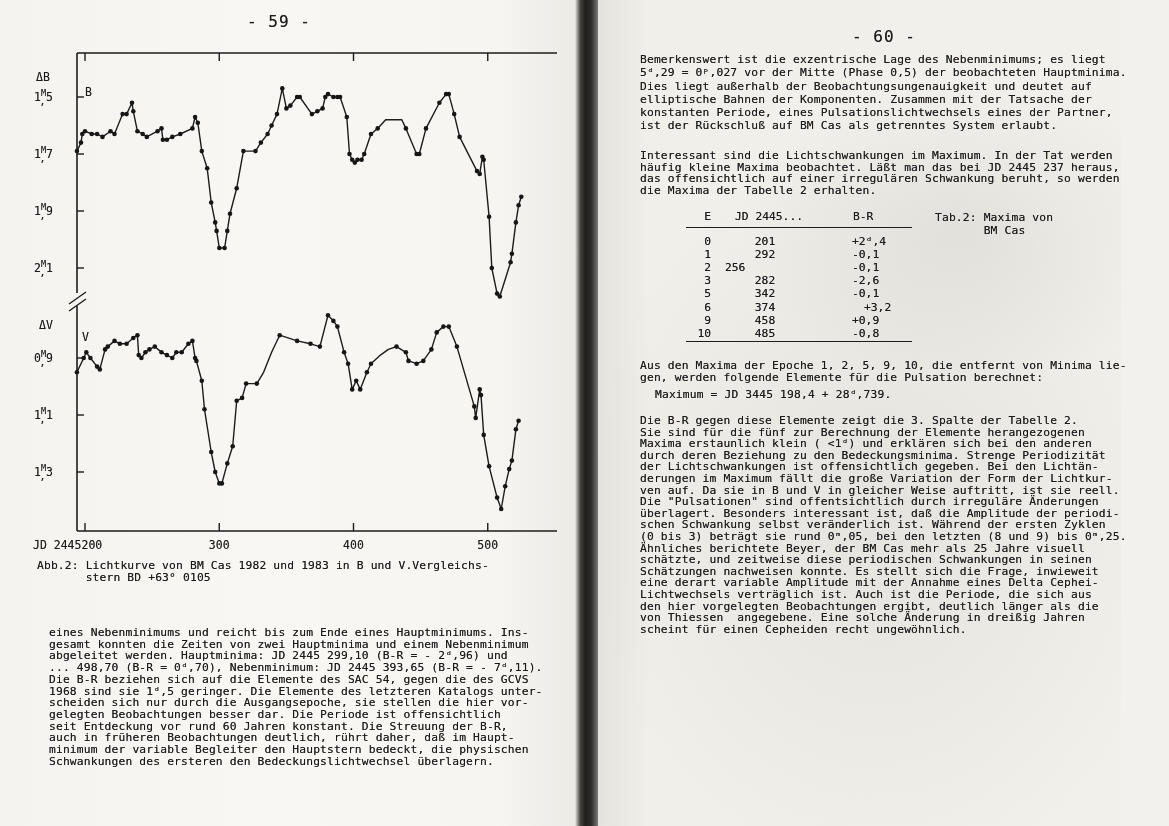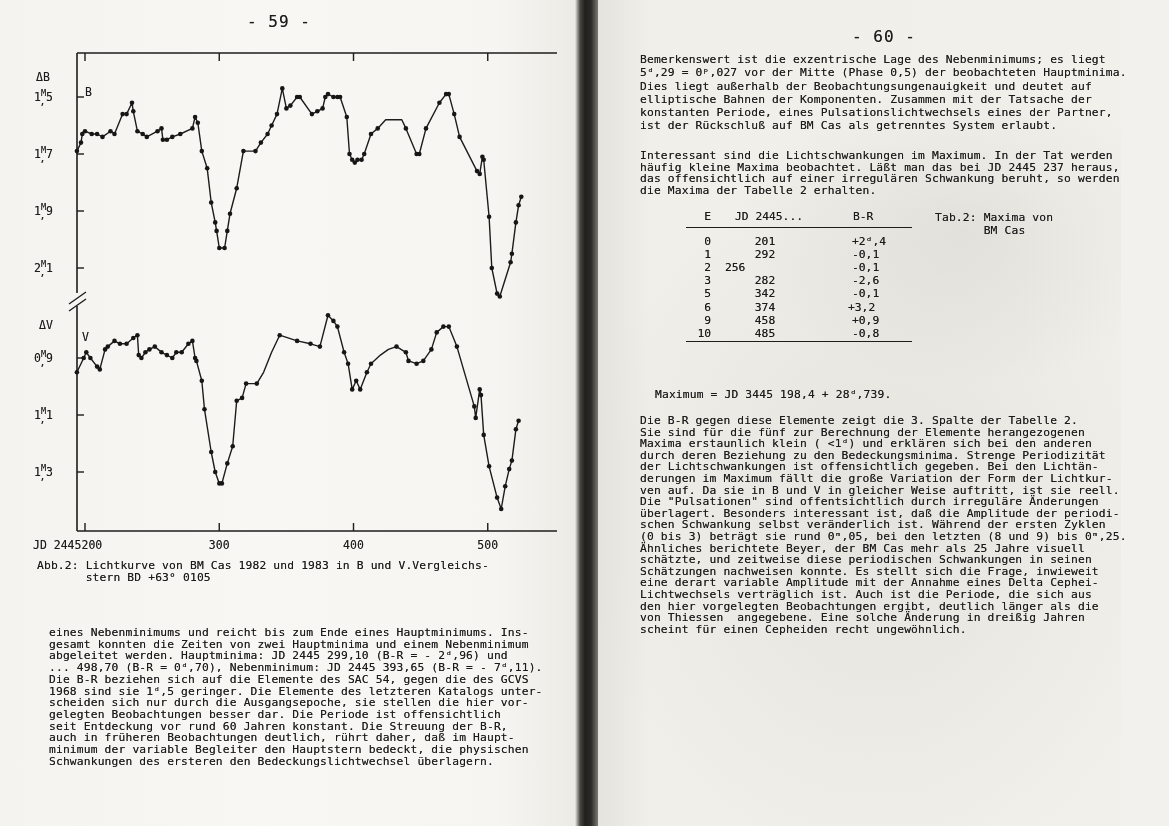--- a/index.html
+++ b/index.html
@@ -305,30 +305,32 @@
       <div class="tcell" style="left: 85px; top: 57.2px; width: 80px; text-align: left;">256</div>
       <div class="tcell" style="left: 212px; top: 57.2px;">-0,1</div>
       <div class="tcell" style="left: 40px; top: 70.3px; width: 31px; text-align: right;">3</div>
       <div class="tcell" style="left: 85px; top: 70.3px; width: 80px; text-align: center;">282</div>
       <div class="tcell" style="left: 212px; top: 70.3px;">-2,6</div>
       <div class="tcell" style="left: 40px; top: 83.4px; width: 31px; text-align: right;">5</div>
       <div class="tcell" style="left: 85px; top: 83.4px; width: 80px; text-align: center;">342</div>
       <div class="tcell" style="left: 212px; top: 83.4px;">-0,1</div>
       <div class="tcell" style="left: 40px; top: 96.5px; width: 31px; text-align: right;">6</div>
       <div class="tcell" style="left: 85px; top: 96.5px; width: 80px; text-align: center;">374</div>
-      <div class="tcell" style="left: 208px; top: 96.5px;">+3,2</div>
+      <div class="tcell" style="left: 224px; top: 96.5px;">+3,2</div>
       <div class="tcell" style="left: 40px; top: 109.6px; width: 31px; text-align: right;">9</div>
       <div class="tcell" style="left: 85px; top: 109.6px; width: 80px; text-align: center;">458</div>
       <div class="tcell" style="left: 212px; top: 109.6px;">+0,9</div>
       <div class="tcell" style="left: 40px; top: 122.7px; width: 31px; text-align: right;">10</div>
       <div class="tcell" style="left: 85px; top: 122.7px; width: 80px; text-align: center;">485</div>
       <div class="tcell" style="left: 212px; top: 122.7px;">-0,8</div>
       <div class="trule" style="top: 136px;"></div>
     </div>
 
+  <pre class="tw" id="para3">Aus den Maxima der Epoche 1, 2, 5, 9, 10, die entfernt von Minima lie-
+gen, werden folgende Elemente für die Pulsation berechnet:</pre>
   <div class="tw" id="formula">Maximum = JD 3445 198,4 + 28ᵈ,739.</div>
   <pre class="tw" id="para4">Die B-R gegen diese Elemente zeigt die 3. Spalte der Tabelle 2.
 Sie sind für die fünf zur Berechnung der Elemente herangezogenen
 Maxima erstaunlich klein ( &lt;1ᵈ) und erklären sich bei den anderen
 durch deren Beziehung zu den Bedeckungsminima. Strenge Periodizität
 der Lichtschwankungen ist offensichtlich gegeben. Bei den Lichtän-
 derungen im Maximum fällt die große Variation der Form der Lichtkur-
 ven auf. Da sie in B und V in gleicher Weise auftritt, ist sie reell.
 Die "Pulsationen" sind offentsichtlich durch irreguläre Änderungen
 überlagert. Besonders interessant ist, daß die Amplitude der periodi-

